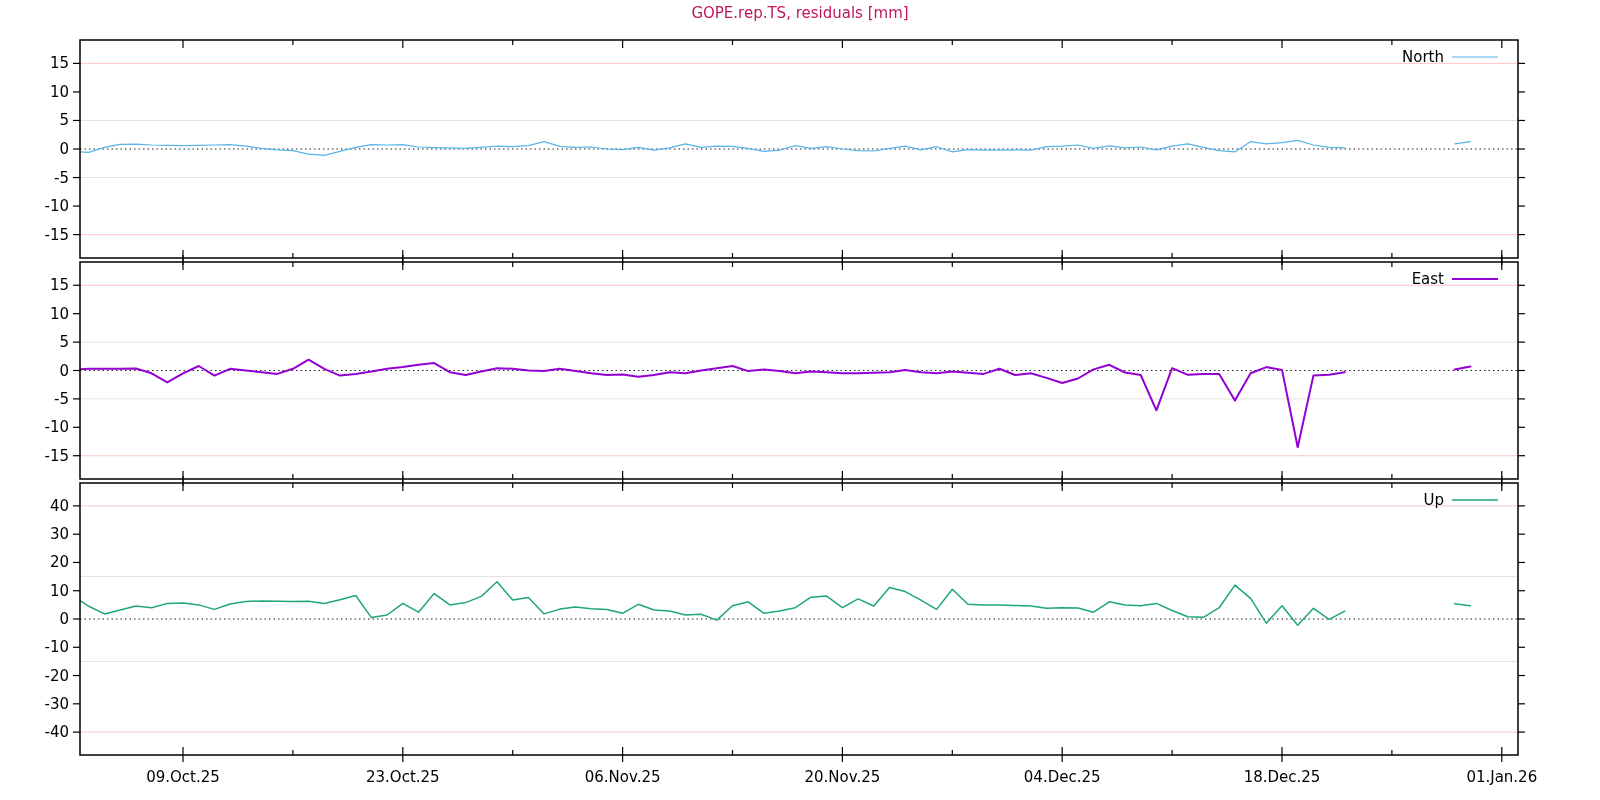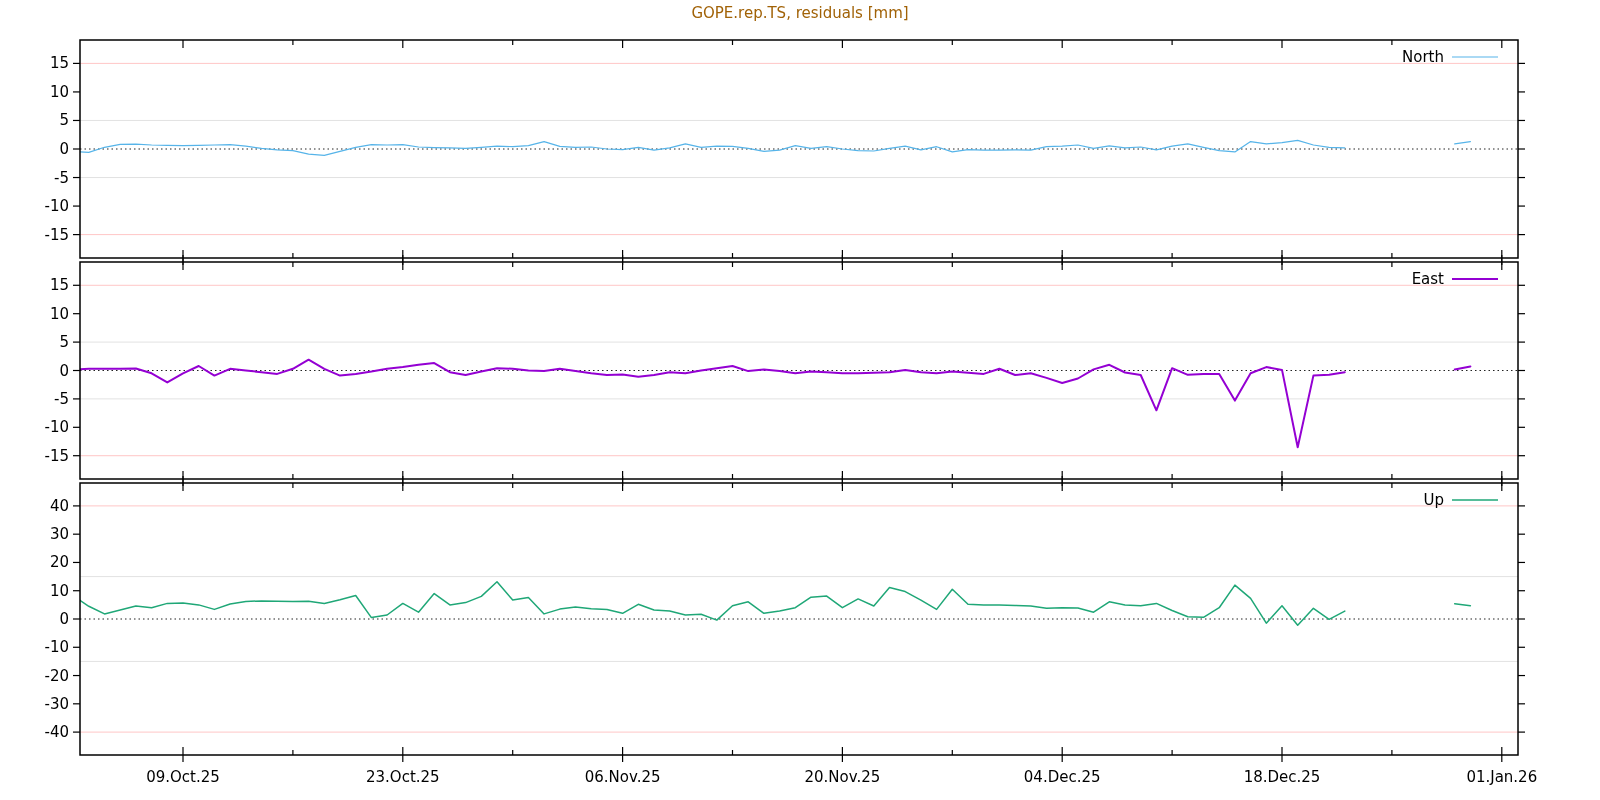--- a/index.html
+++ b/index.html
@@ -1,19 +1,19 @@
 <!DOCTYPE html>
 <html><head>
 <meta charset="utf-8">
 <style>
   html,body{margin:0;padding:0;background:#ffffff;}
   #figure{position:relative;width:1600px;height:800px;background:#ffffff;
           font-family:"DejaVu Sans", sans-serif;}
   #chart-title{position:absolute;top:4px;left:0;width:1600px;text-align:center;
-               font-size:15px;color:#a16207;}
+               font-size:15px;color:#be185d;}
   svg{position:absolute;top:0;left:0;}
   text{font-family:"DejaVu Sans", sans-serif;}
 </style>
 </head>
 <body>
 
 <div id="figure">
   <div id="chart-title">GOPE.rep.TS, residuals [mm]</div>
   <svg id="chart" width="1600" height="800">
       <g>

